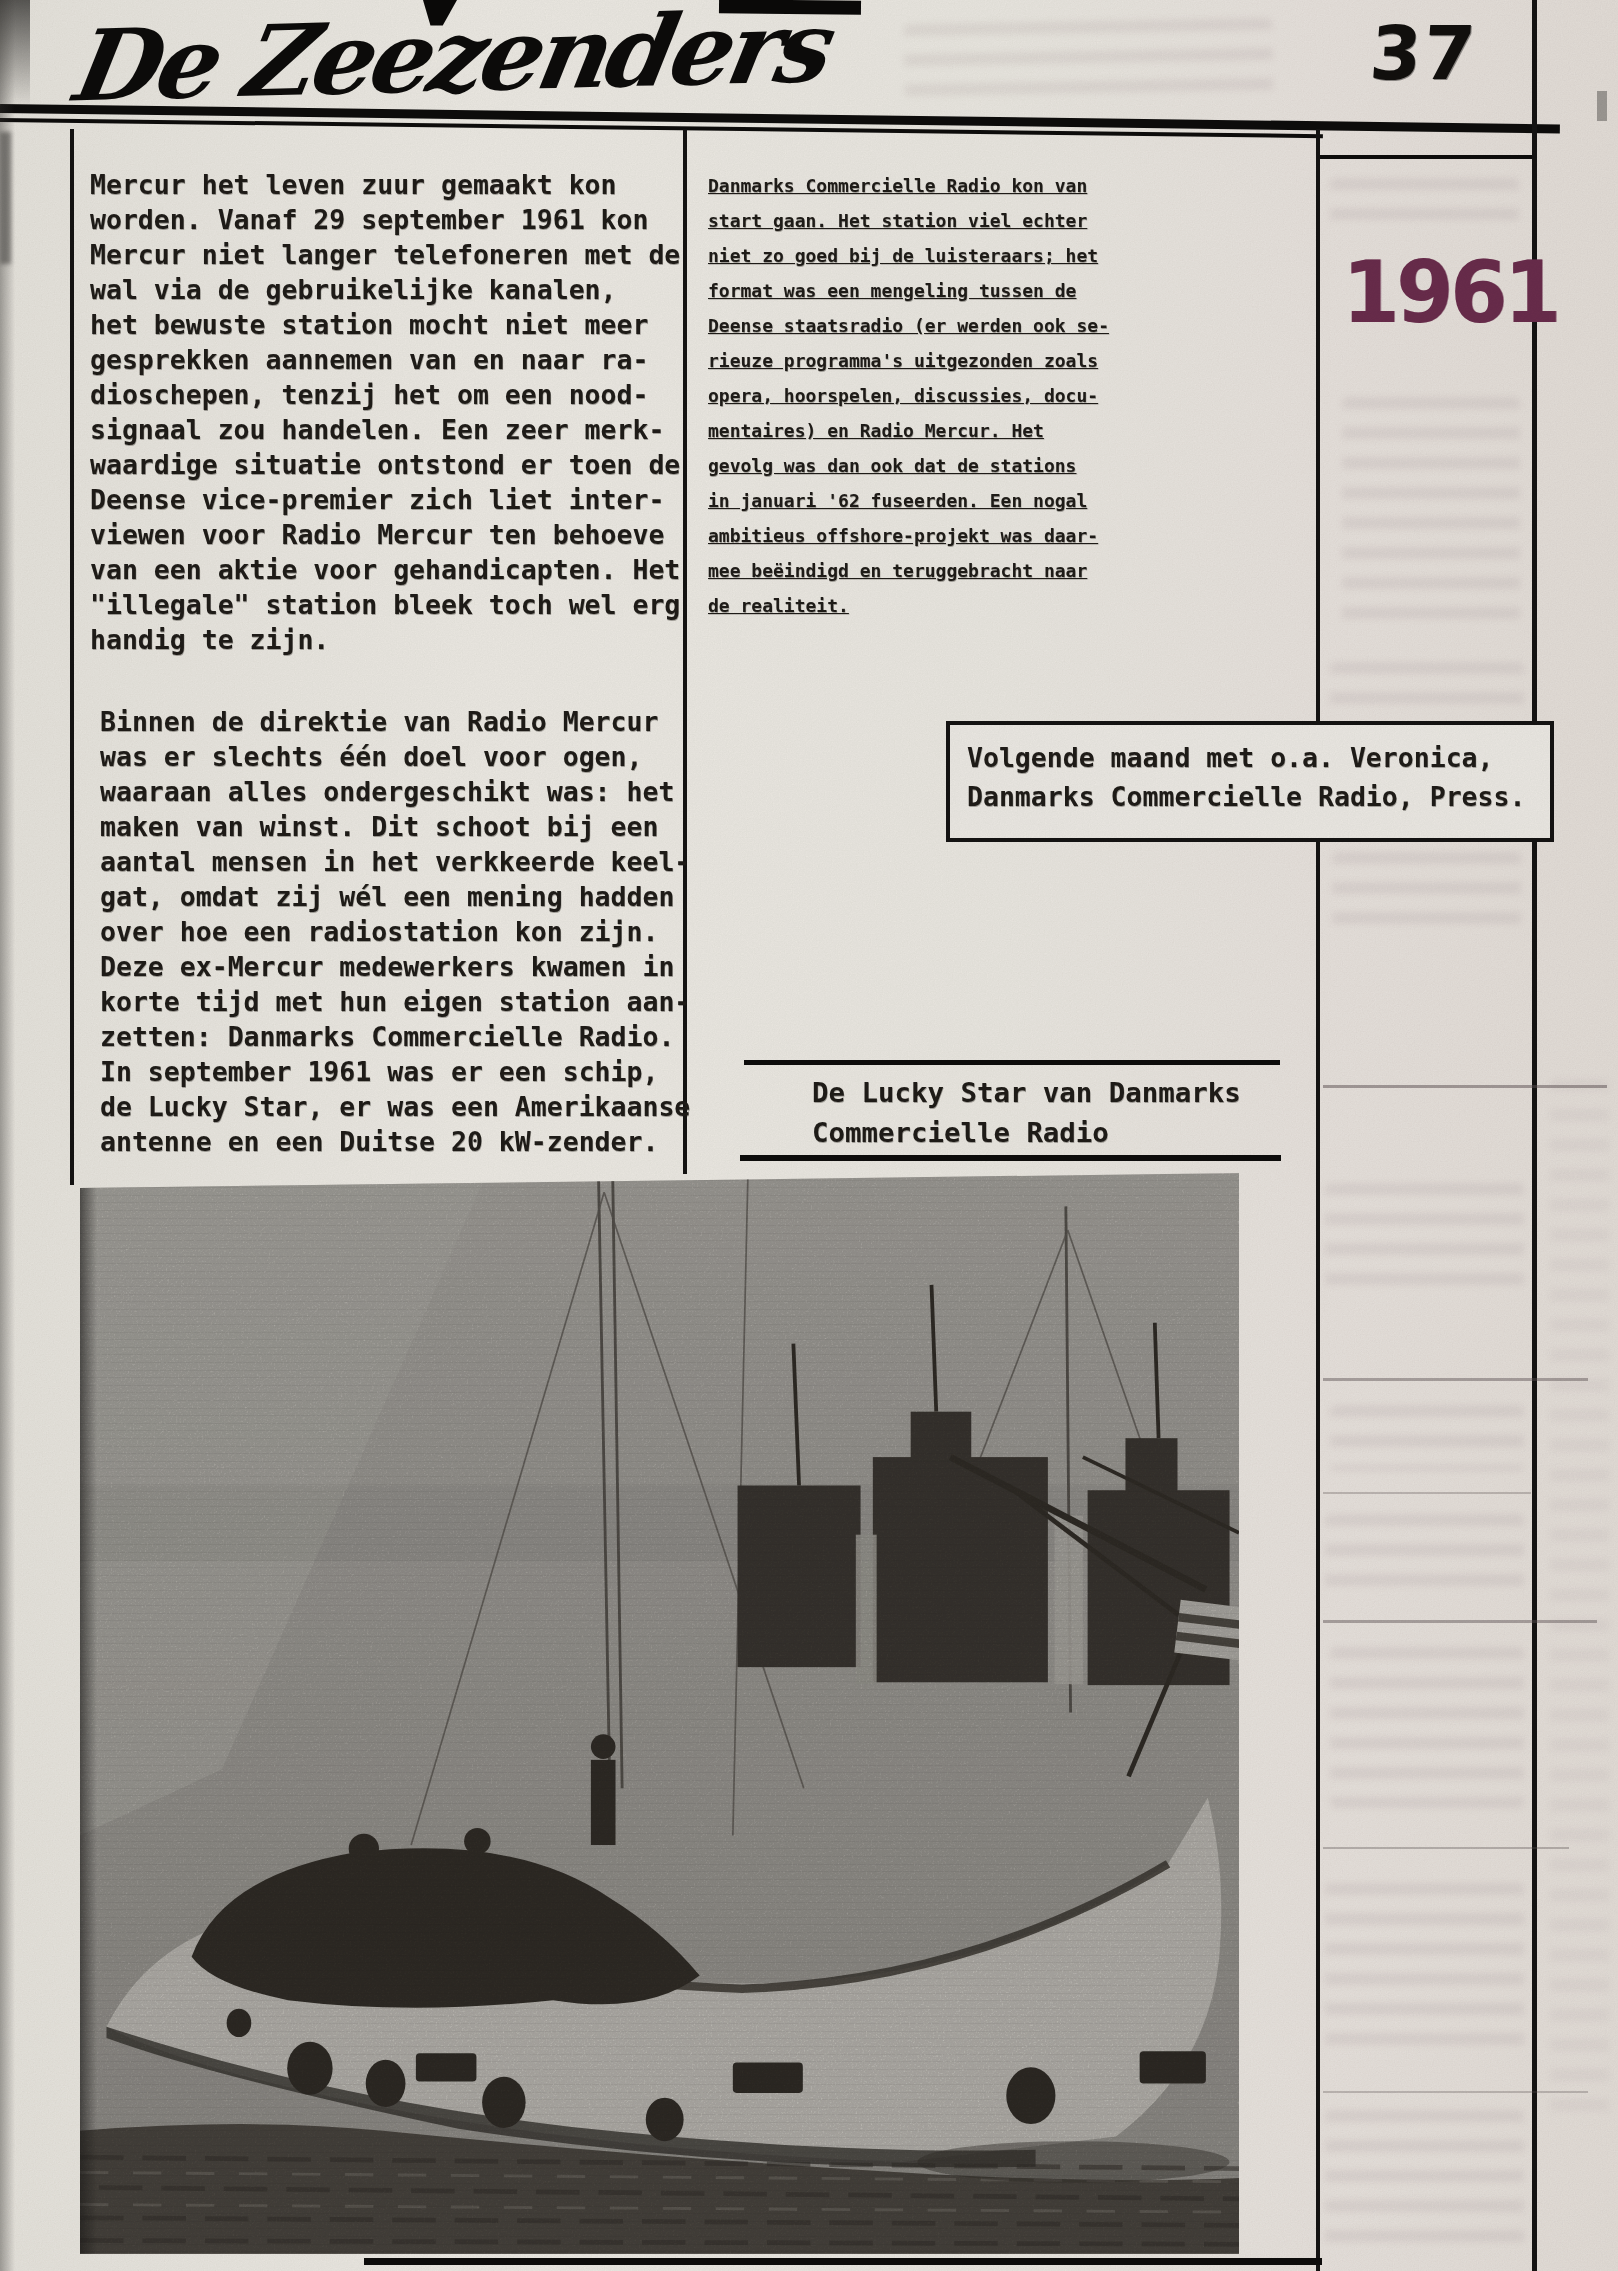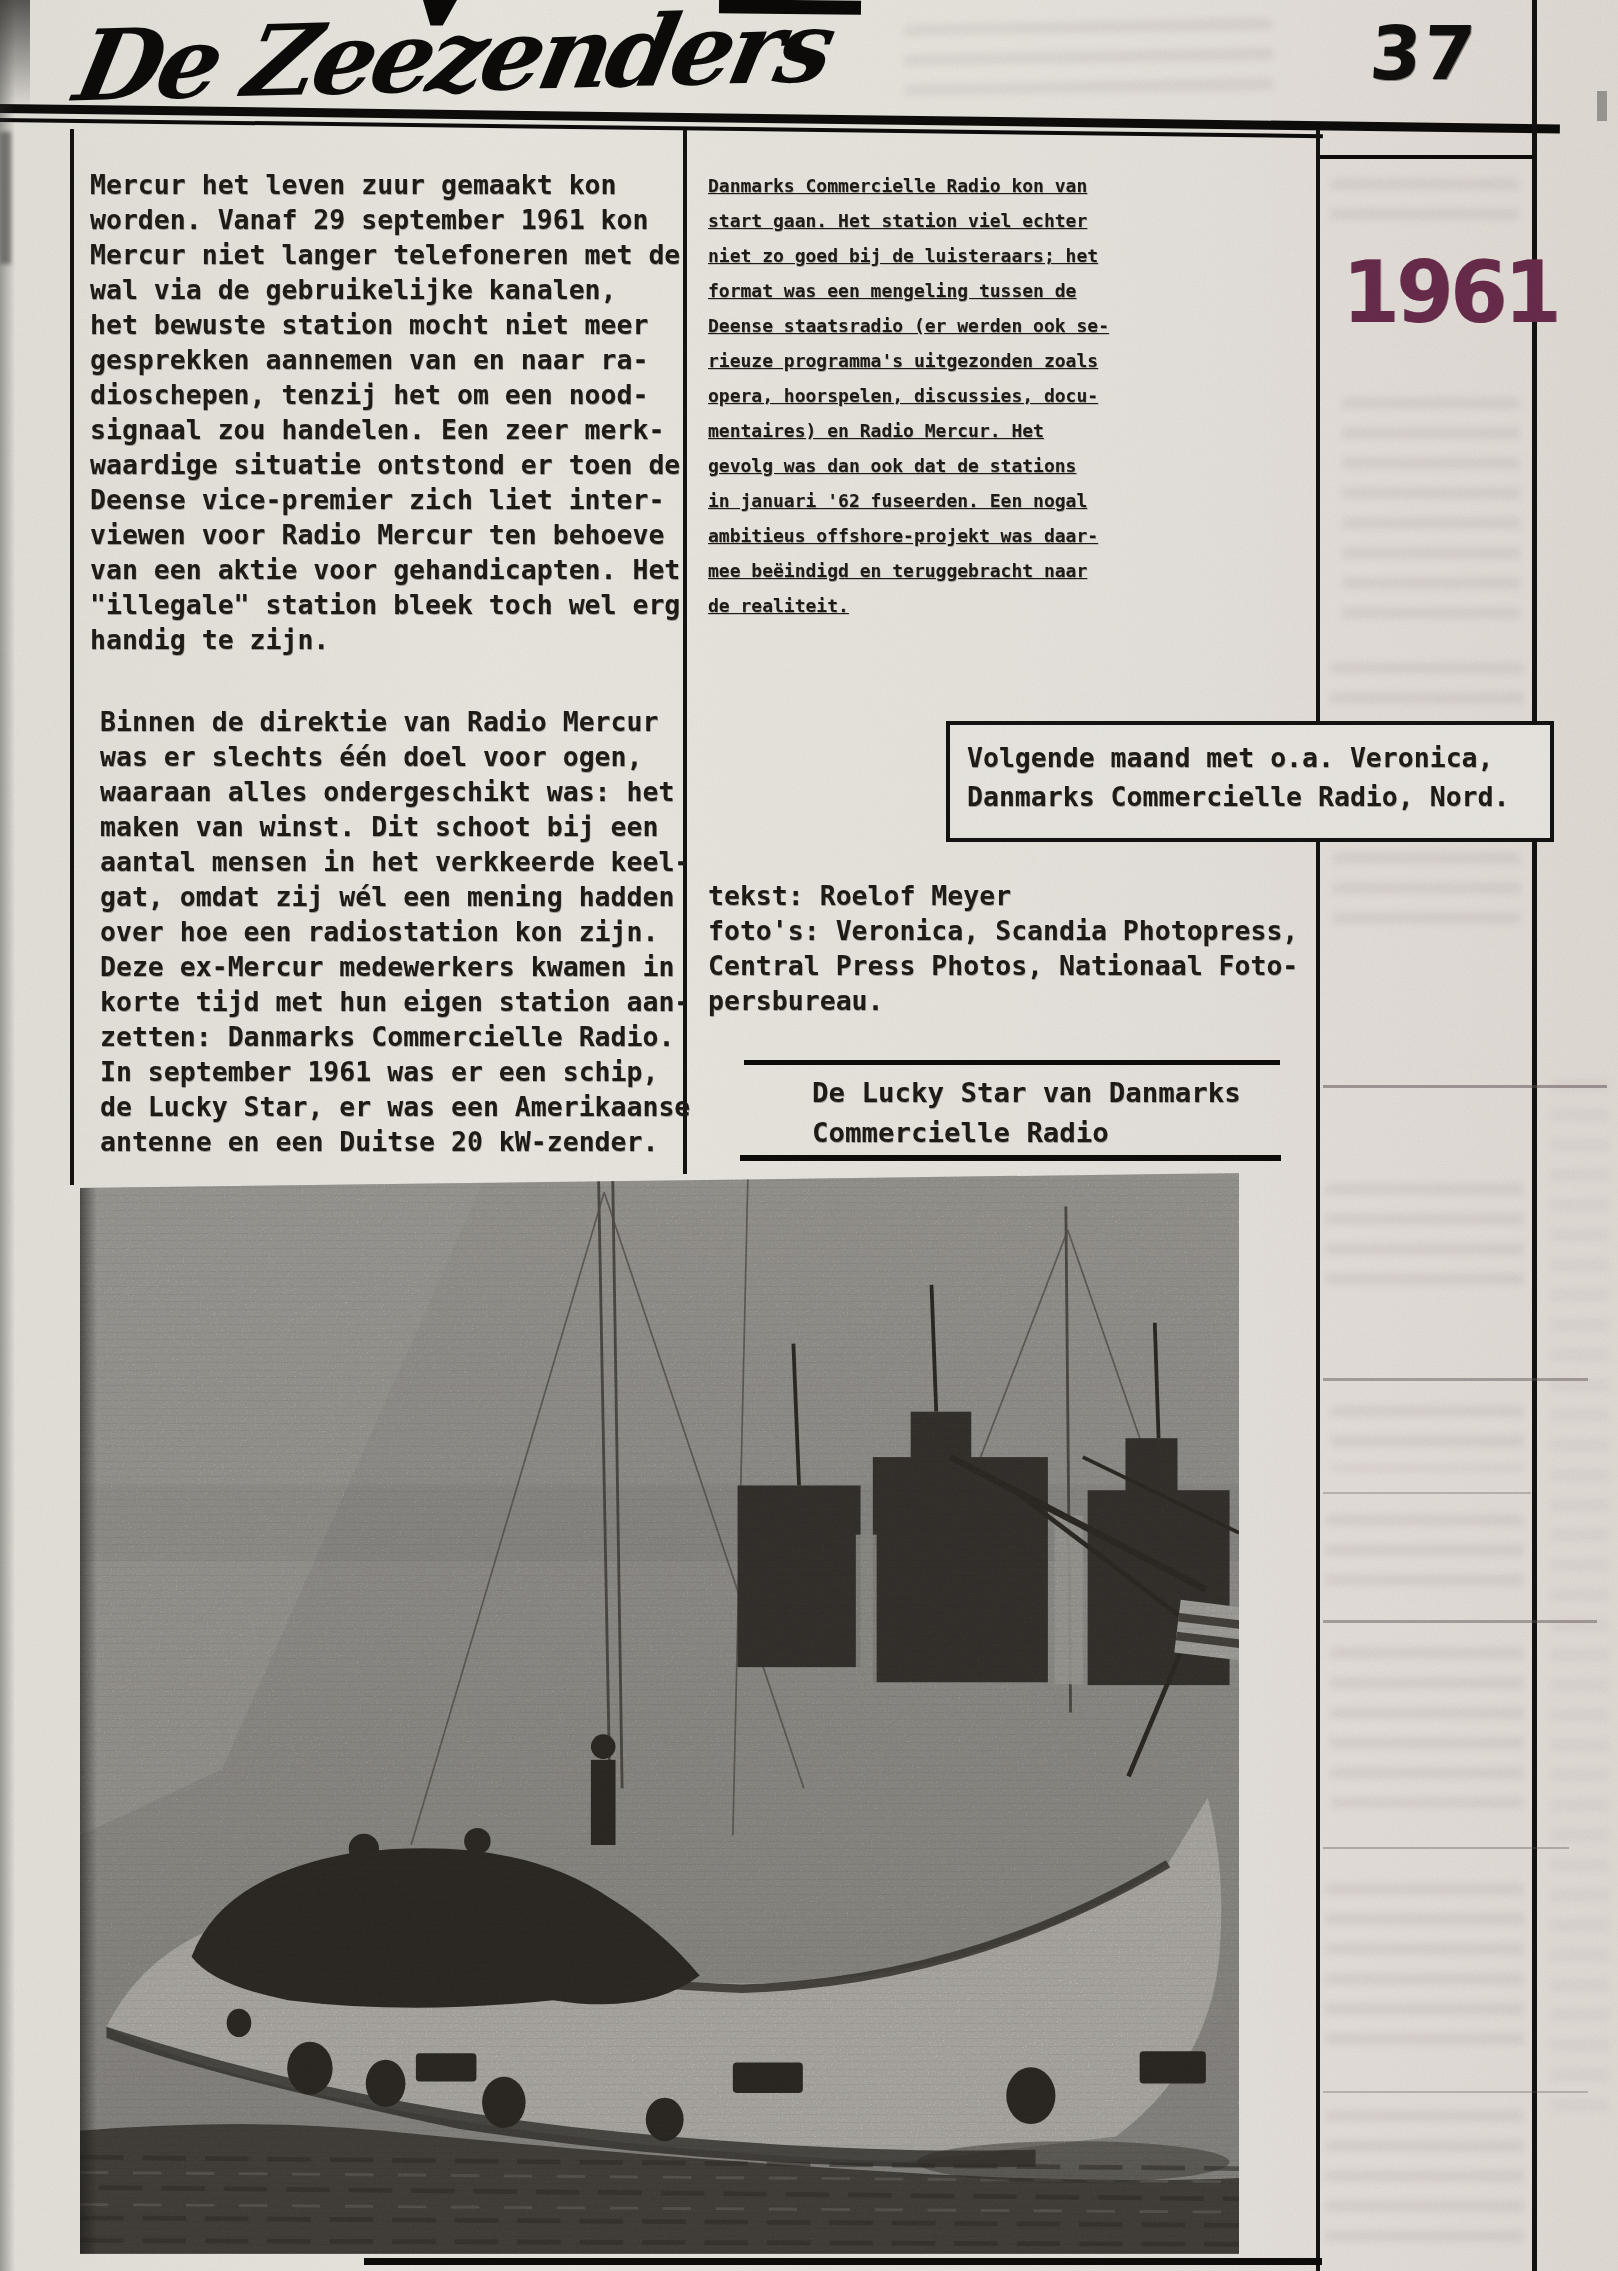--- a/index.html
+++ b/index.html
@@ -116,27 +116,23 @@
 opera, hoorspelen, discussies, docu-
 mentaires) en Radio Mercur. Het
 gevolg was dan ook dat de stations
 in januari '62 fuseerden. Een nogal
 ambitieus offshore-projekt was daar-
 mee beëindigd en teruggebracht naar
 de realiteit.</div>
 
   <div class="next-month-box">
     <div class="mono next-month-text">Volgende maand met o.a. Veronica,
-Danmarks Commercielle Radio, Nord.</div>
+Danmarks Commercielle Radio, Press.</div>
   </div>
 
-  <div class="mono credits">tekst: Roelof Meyer
-foto's: Veronica, Scandia Photopress,
-Central Press Photos, Nationaal Foto-
-persbureau.</div>
 
   <div class="rule" style="left:744px;top:1060px;width:536px;height:4.7px;"></div>
   <div class="mono caption">De Lucky Star van Danmarks
 Commercielle Radio</div>
   <div class="rule" style="left:740px;top:1155px;width:541px;height:5.7px;"></div>
 
   <div class="photo">
     <svg width="1159" height="1081" viewBox="0 0 1225 1142">
       <defs>
         <linearGradient id="sky" x1="0" y1="0" x2="0" y2="1">

